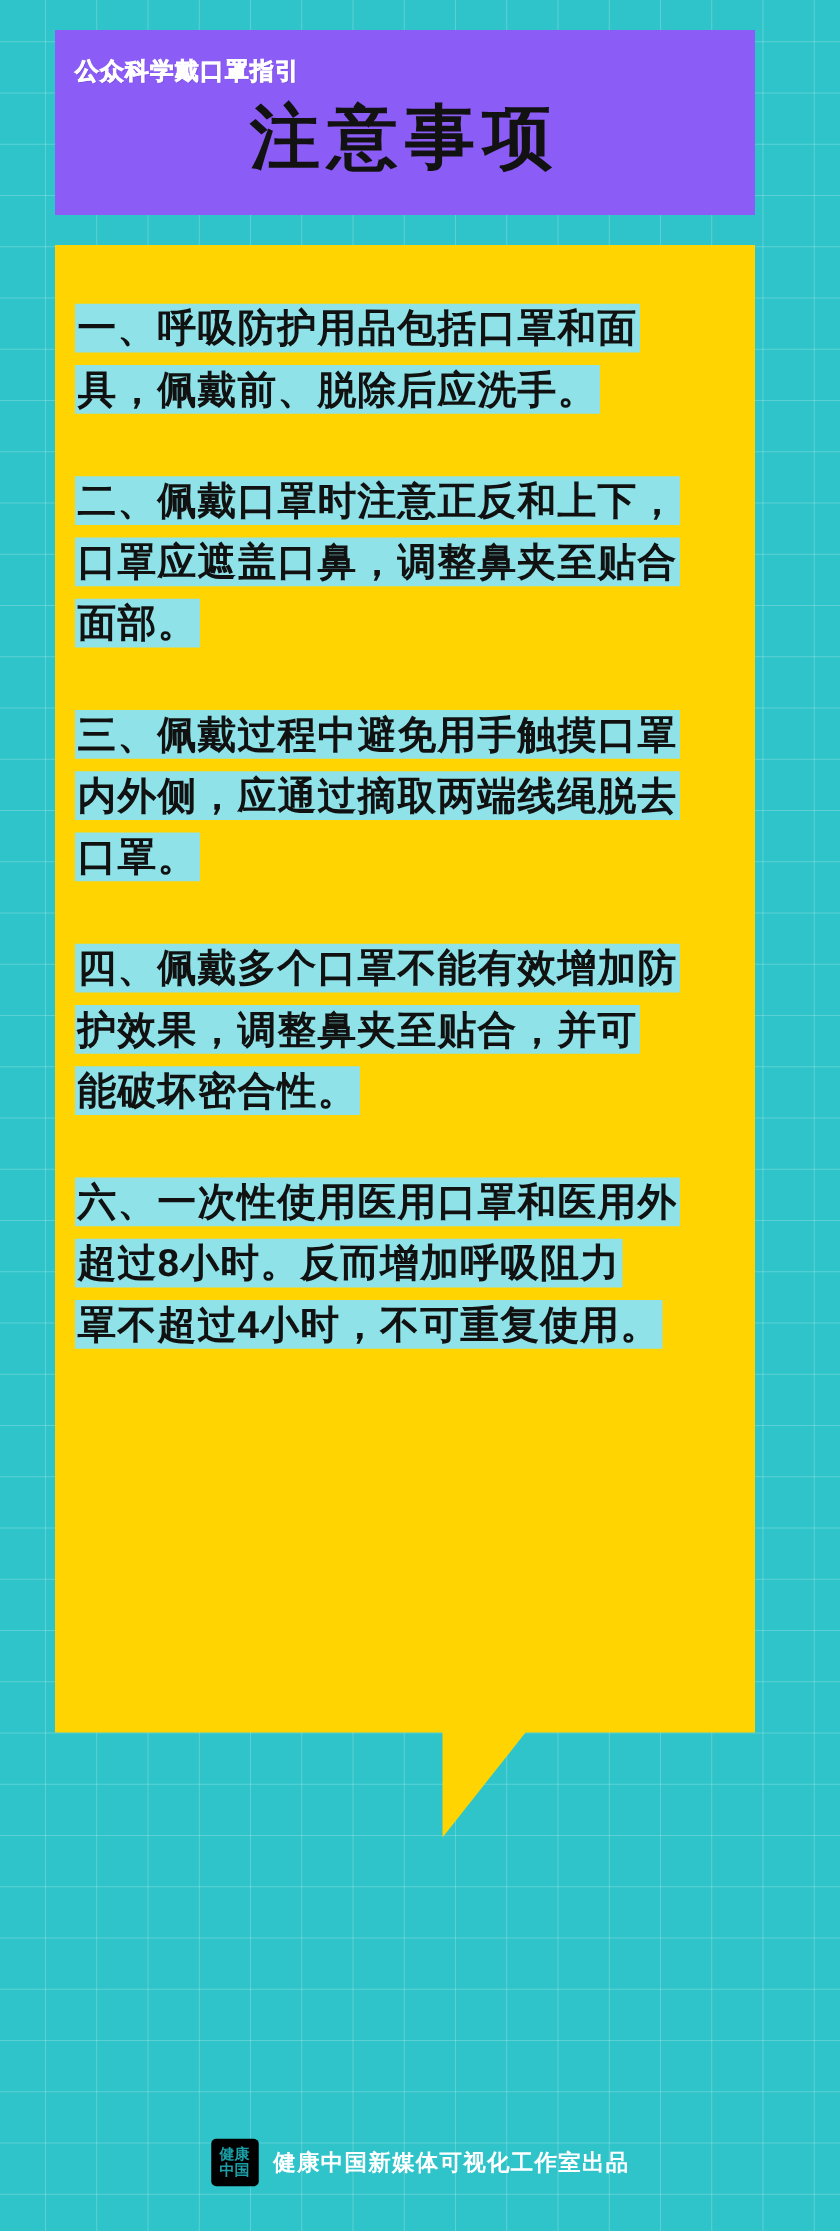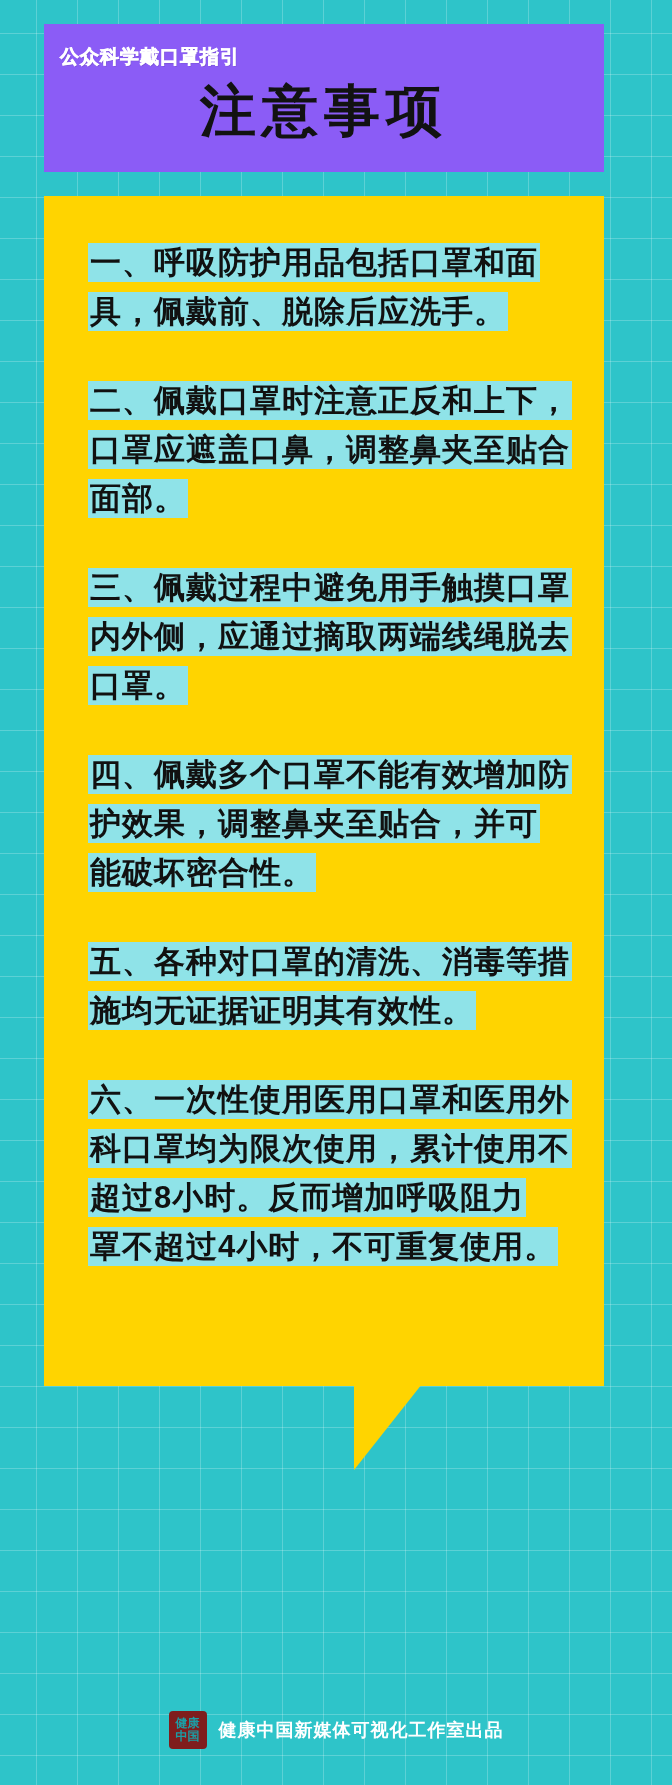--- a/index.html
+++ b/index.html
@@ -86,21 +86,20 @@
   }
 
   .items {
     position: absolute;
     left: 60px;
     top: 238px;
     width: 534px;
   }
   .item {
     margin-bottom: 40px;
-    margin-left: 28px;
   }
   .line {
     display: block;
     font-size: 31px;
     line-height: 49px;
     font-weight: bold;
     color: #111111;
     letter-spacing: 1px;
     font-family: "Liberation Sans", sans-serif;
     white-space: nowrap;
@@ -118,21 +117,21 @@
     right: 0;
     bottom: 36px;
     display: flex;
     align-items: center;
     justify-content: center;
     gap: 12px;
   }
   .logo-badge {
     width: 38px;
     height: 38px;
-    background: #7f1d1d;
+    background: #000000;
     border-radius: 4px;
     display: flex;
     flex-direction: column;
     align-items: center;
     justify-content: center;
     line-height: 13px;
   }
   .logo-badge .l1, .logo-badge .l2 {
     font-size: 12px;
     font-weight: bold;
@@ -180,28 +179,23 @@
       <div class="line"><span class="hl">内外侧，应通过摘取两端线绳脱去</span></div>
       <div class="line"><span class="hl">口罩。</span></div>
     </div>
 
     <div class="item">
       <div class="line"><span class="hl">四、佩戴多个口罩不能有效增加防</span></div>
       <div class="line"><span class="hl">护效果，调整鼻夹至贴合，并可</span></div>
       <div class="line"><span class="hl">能破坏密合性。</span></div>
     </div>
 
-    <div class="item">
-      <div class="line"><span class="hl">五、各种对口罩的清洗、消毒等措</span></div>
-      <div class="line"><span class="hl">施均无证据证明其有效性。</span></div>
-    </div>
 
     <div class="item">
       <div class="line"><span class="hl">六、一次性使用医用口罩和医用外</span></div>
-      <div class="line"><span class="hl">科口罩均为限次使用，累计使用不</span></div>
       <div class="line"><span class="hl">超过8小时。反而增加呼吸阻力</span></div>
       <div class="line"><span class="hl">罩不超过4小时，不可重复使用。</span></div>
     </div>
 
   </div>
 
   <div class="footer">
     <div class="logo-badge">
       <span class="l1">健康</span>
       <span class="l2">中国</span>

